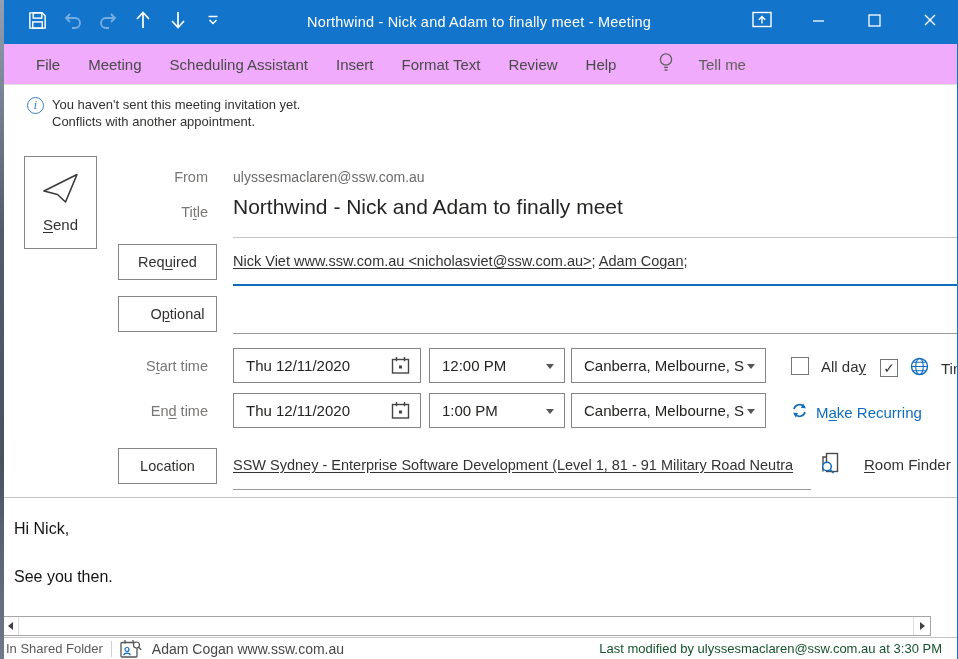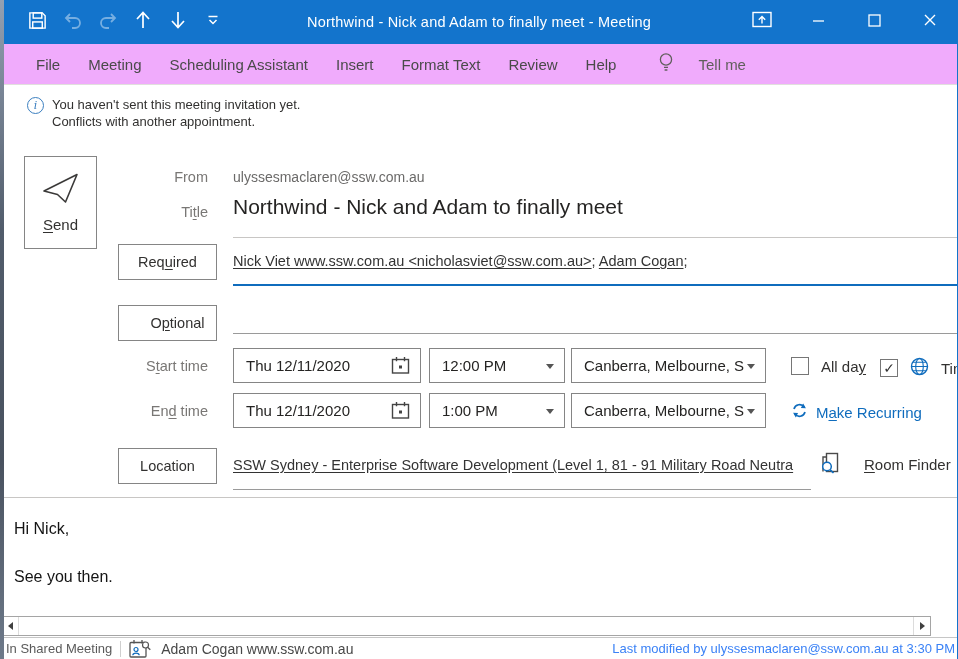--- a/index.html
+++ b/index.html
@@ -79,21 +79,21 @@
   .sb-thumb{ flex:1 1 auto; background:#fff; }
   .tri-left{ width:0; height:0; border:4px solid transparent; border-right:5px solid #404040; border-left:0; }
   .tri-right{ width:0; height:0; border:4px solid transparent; border-left:5px solid #404040; border-right:0; }
 
   
   .statusbar{ position:absolute; left:0; right:0; top:637px; height:22px; background:#fff; border-top:1px solid #c6c6c6;
     display:flex; align-items:center; font-size:13px; color:#5a5a5a; }
   .sb-folder{ padding-left:6px; white-space:nowrap; }
   .sb-divider{ width:1px; height:16px; background:#cfcfcf; margin:0 8px; }
   .sb-owner{ font-size:14px; color:#474747; margin-left:8px; white-space:nowrap; }
-  .sb-right{ margin-left:auto; padding-right:3px; font-size:13px; color:#3b82f6; white-space:nowrap; }
+  .sb-right{ margin-left:auto; padding-right:16px; font-size:13px; color:#14532d; white-space:nowrap; }
 </style>
 </head>
 <body>
 
 <div class="window">
   <div class="left-sliver"></div>
 
   <div class="titlebar">
     <div class="qat">
       <div class="qat-btn">
@@ -222,21 +222,21 @@
   <div class="title-sep"></div>
 
   <div class="field-btn" style="top:244px;">
       <span><span>Req</span><span class="accel">u</span><span>ired</span></span>
     </div>
   <div class="recipients">
     <span class="lnk">Nick Viet www.ssw.com.au &lt;nicholasviet@ssw.com.au&gt;</span><span>; </span><span class="lnk">Adam Cogan</span><span>;</span>
   </div>
   <div class="required-underline"></div>
 
-  <div class="field-btn" style="top:305px;padding-left:20px;">
+  <div class="field-btn" style="top:296px;padding-left:20px;">
       <span><span>O</span><span class="accel">p</span><span>tional</span></span>
     </div>
   <div class="optional-underline"></div>
 
   <div class="plain-label" style="top:358px;"><span>S</span><span class="accel">t</span><span>art time</span></div>
   <div class="box" style="left:233px; top:348px; width:188px;">
     <span class="val">Thu 12/11/2020</span>
     <span class="tail">
       <svg width="19" height="19" viewBox="0 0 19 19">
           <rect x="1.5" y="3.5" width="16" height="13.5" fill="none" stroke="#444" stroke-width="1.4"></rect>
@@ -335,21 +335,21 @@
     <div class="sb-btn left">
         <span class="tri-left"></span>
       </div>
     <div class="sb-thumb"></div>
     <div class="sb-btn right">
         <span class="tri-right"></span>
       </div>
   </div>
 
   <div class="statusbar">
-    <span class="sb-folder">In Shared Meeting</span>
+    <span class="sb-folder">In Shared Folder</span>
     <span class="sb-divider"></span>
     <span style="display:flex;align-items:center;">
       <svg width="24" height="20" viewBox="0 0 24 20">
           <rect x="1" y="3.5" width="16" height="14.5" rx="1" fill="none" stroke="#555" stroke-width="1.3"></rect>
           <path d="M5 1 V4.5 M13 1 V4.5" stroke="#555" stroke-width="1.3"></path>
           <circle cx="7" cy="10.5" r="2" fill="none" stroke="#0f6cbd" stroke-width="1.2"></circle>
           <path d="M3.8 16.2 c0-2.8 6.4-2.8 6.4 0" fill="none" stroke="#0f6cbd" stroke-width="1.2"></path>
           <circle cx="16.5" cy="6" r="3" fill="#fff" stroke="#555" stroke-width="1.2"></circle>
           <path d="M18.6 8.2 L21.3 10.8" stroke="#555" stroke-width="1.3"></path>
         </svg>

